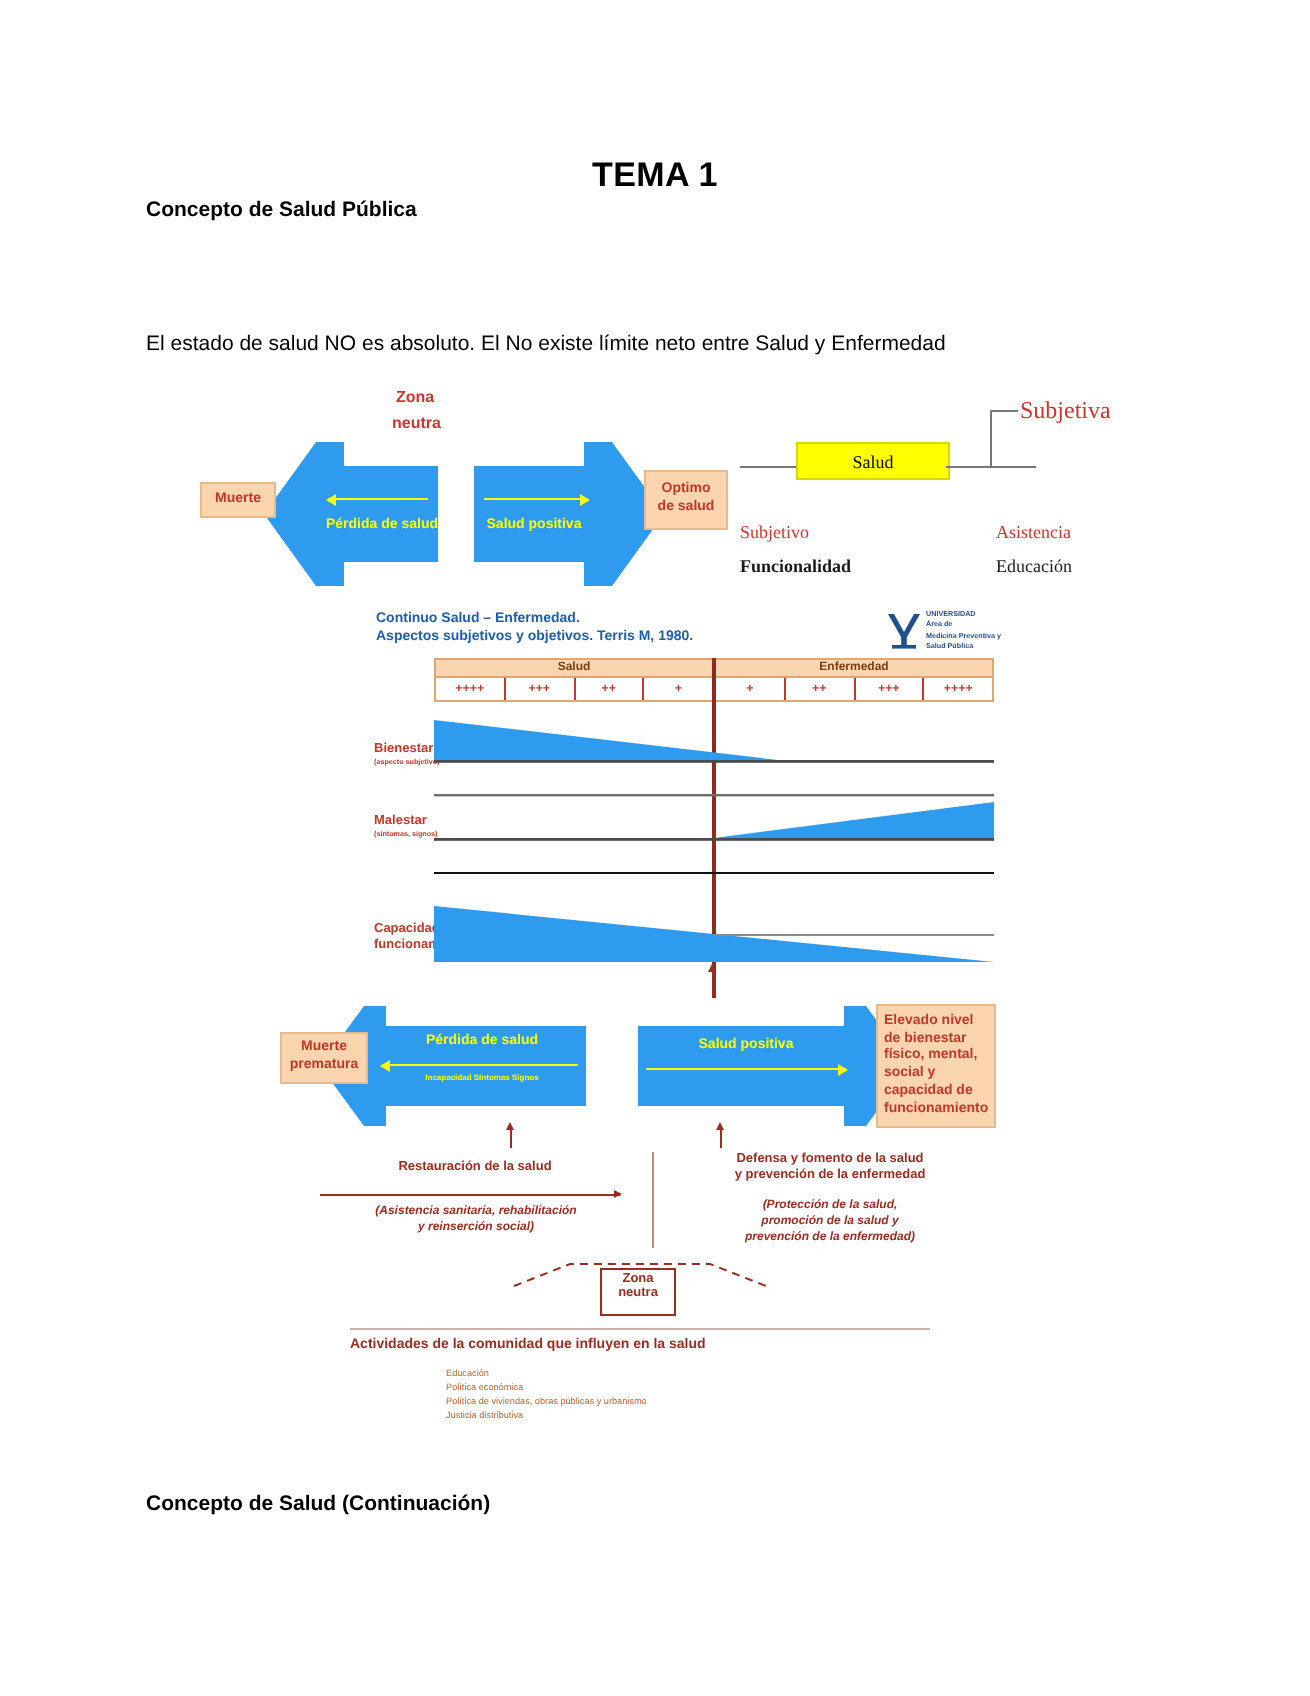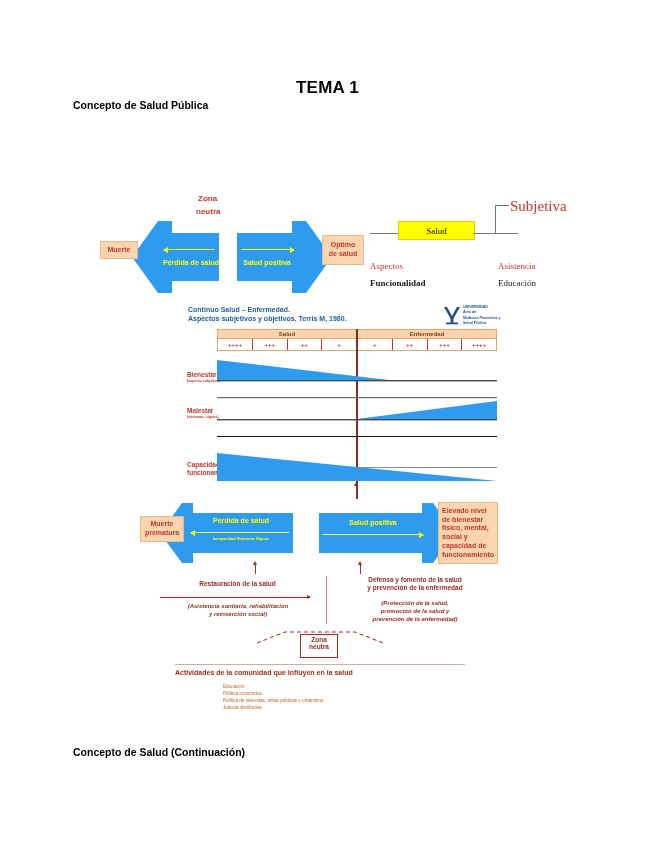--- a/index.html
+++ b/index.html
@@ -318,20 +318,21 @@
 </head>
 <body>
 
 <div class="page">
 
   <div class="doc-title">TEMA 1</div>
 
   <div class="heading" style="top:99px;">Concepto de Salud Pública</div>
 
 
+  <div class="para" style="top:164px;">El estado de salud NO es absoluto. El No existe límite neto entre Salud y Enfermedad</div>
 
   <div class="dgm" style="left:100px; top:193px; width:290px; height:120px;">
 
     <div class="lbl lbl-red" style="left:98px; top:1px; font-weight:bold; font-size:8px;">Zona</div>
     <div class="lbl lbl-red" style="left:96px; top:14px; font-weight:bold; font-size:8px;">neutra</div>
 
     <div class="tri tri-left" style="left:32px; top:28px;"></div>
 
     <div class="tri tri-right" style="left:206px; top:28px;"></div>
 
@@ -360,23 +361,23 @@
 
     <div class="connector" style="left:0px; top:40px; width:28px; border-width:0 0 1px 0;"></div>
 
     <div class="box-yellow serif" style="left:28px; top:28px; width:75px; height:17px;">Salud</div>
 
     <div class="connector" style="left:103px; top:40px; width:45px; border-width:0 0 1px 0;"></div>
 
     <div class="connector" style="left:125px; top:12px; height:28px; border-width:0 0 0 1px;"></div>
     <div class="connector" style="left:125px; top:12px; width:14px; border-width:1px 0 0 0;"></div>
 
-    <div class="lbl lbl-red serif" style="left:140px; top:5px; font-size:15px;">Subjetiva</div>
-
-    <div class="lbl lbl-red serif" style="left:0px; top:68px; font-size:9px;">Aspectos</div>
+    <div class="lbl lbl-red serif" style="left:140px; top:5px; font-size:12px;">Subjetiva</div>
+
+    <div class="lbl lbl-red serif" style="left:0px; top:68px; font-size:9px;">Subjetivo</div>
     <div class="lbl lbl-black serif" style="left:0px; top:85px; font-size:9px;font-weight:bold;">Funcionalidad</div>
 
     <div class="lbl lbl-red serif" style="left:128px; top:68px; font-size:9px;">Asistencia</div>
     <div class="lbl lbl-black serif" style="left:128px; top:85px; font-size:9px;">Educación</div>
   </div>
 
   <div class="terris">
 
     <div class="terris-title">
       <div>Continuo Salud – Enfermedad.</div>

